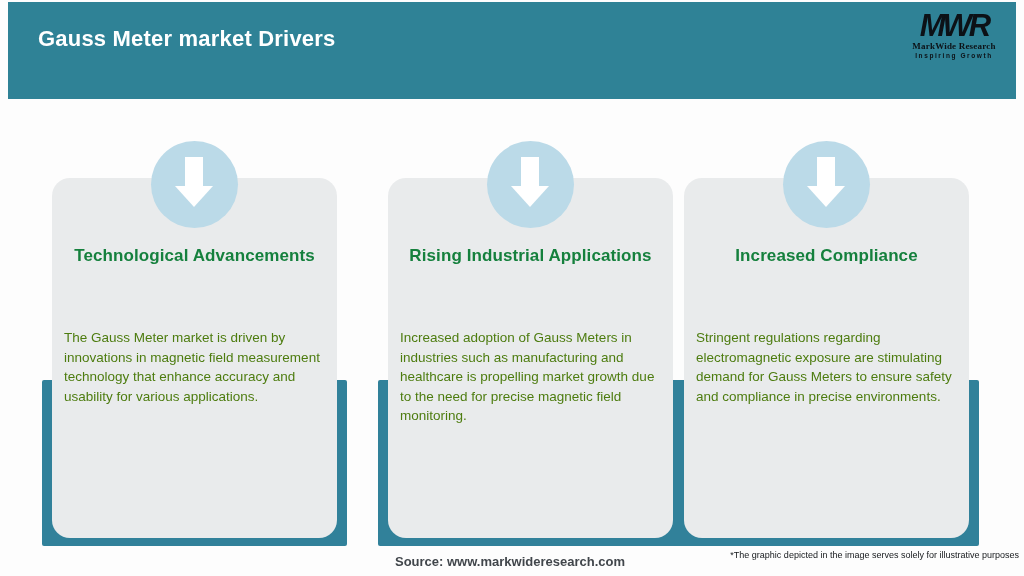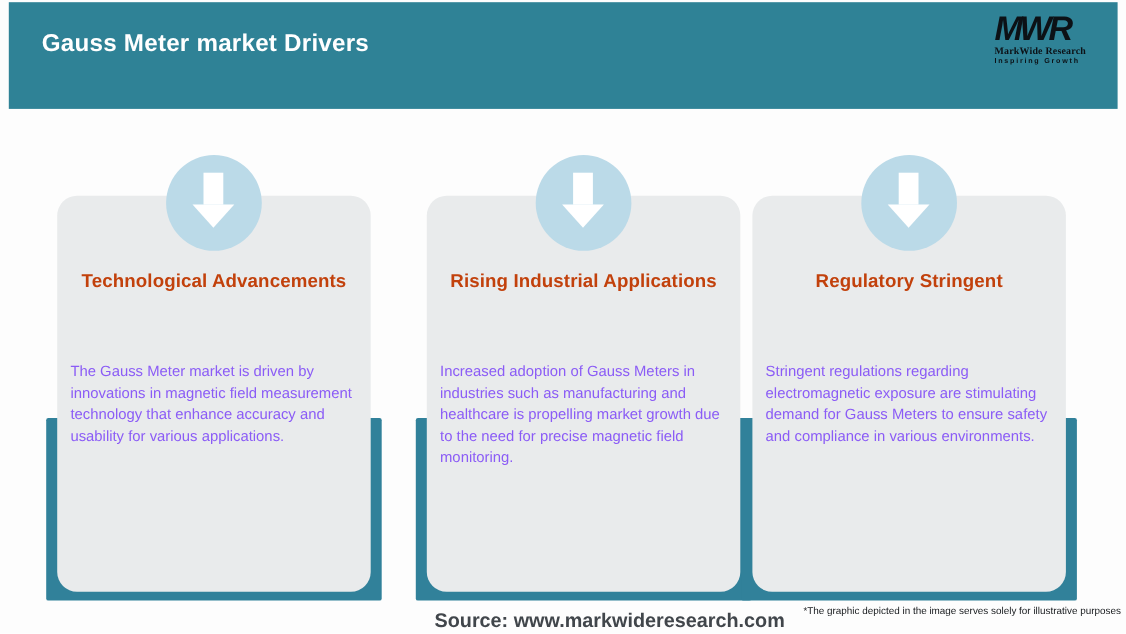--- a/index.html
+++ b/index.html
@@ -26,21 +26,21 @@
     left: 30px; top: 24px;
     color: #ffffff;
     font-size: 22px;
     font-weight: bold;
     letter-spacing: 0.2px;
   }
   .logo {
     position: absolute;
     right: 12px; top: 10px;
     width: 100px;
-    text-align: left;
+    text-align: center;
     color: #0c1116;
   }
   .logo-monogram {
     font-size: 31px;
     font-weight: bold;
     font-style: italic;
     letter-spacing: -3px;
     line-height: 28px;
   }
   .logo-name {
@@ -84,28 +84,28 @@
     height: 360px;
     background: #e9ebec;
     border-radius: 18px;
     z-index: 1;
     padding: 68px 12px 0 12px;
   }
   .card-title {
     text-align: center;
     font-size: 17px;
     font-weight: bold;
-    color: #c2410c;
+    color: #15803d;
     letter-spacing: 0.1px;
   }
   .card-desc {
     margin-top: 62px;
     font-size: 13.5px;
     line-height: 19.5px;
-    color: #8b5cf6;
+    color: #4d7c0f;
     text-align: left;
   }
   
   .badge {
     position: absolute;
     top: 0;
     left: 50%;
     margin-left: -44px;
     width: 87px; height: 87px;
     border-radius: 50%;
@@ -124,21 +124,21 @@
   .arrow-head {
     width: 0; height: 0;
     border-left: 19px solid transparent;
     border-right: 19px solid transparent;
     border-top: 21px solid #ffffff;
   }
   
   .footer-source {
     position: absolute;
     left: 395px; top: 554px;
-    font-size: 18px;
+    font-size: 13px;
     font-weight: bold;
     color: #41464b;
   }
   .footer-disclaimer {
     position: absolute;
     right: 5px; top: 550px;
     font-size: 9px;
     color: #16191c;
   }
 </style>
@@ -180,22 +180,22 @@
       <div class="arrow-down">
         <div class="arrow-shaft"></div>
         <div class="arrow-head"></div>
       </div>
     </div>
   </div>
 
   <div class="column col-3">
     <div class="teal-backdrop"></div>
     <div class="card">
-      <div class="card-title">Regulatory Stringent</div>
-      <div class="card-desc">Stringent regulations regarding electromagnetic exposure are stimulating demand for Gauss Meters to ensure safety and compliance in various environments.</div>
+      <div class="card-title">Increased Compliance</div>
+      <div class="card-desc">Stringent regulations regarding electromagnetic exposure are stimulating demand for Gauss Meters to ensure safety and compliance in precise environments.</div>
     </div>
     <div class="badge">
       <div class="arrow-down">
         <div class="arrow-shaft"></div>
         <div class="arrow-head"></div>
       </div>
     </div>
   </div>
 
   <div class="footer-source">Source: www.markwideresearch.com</div>

